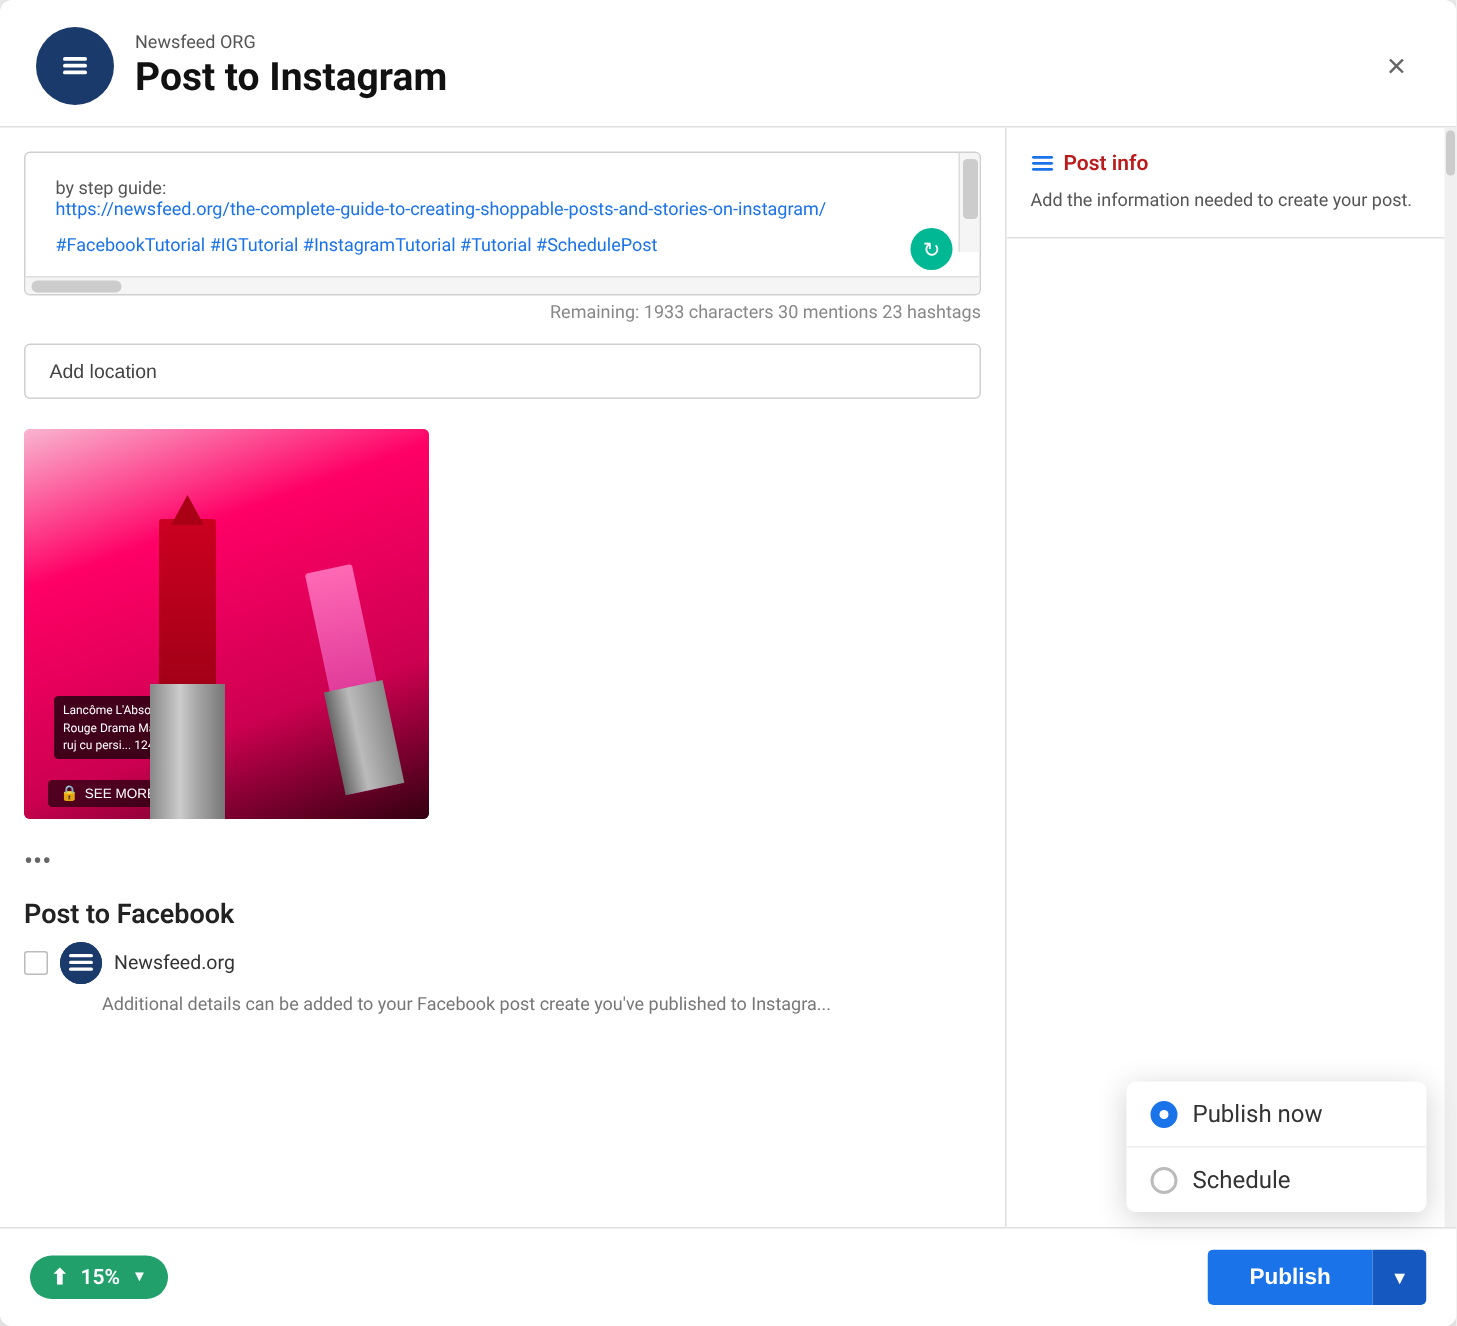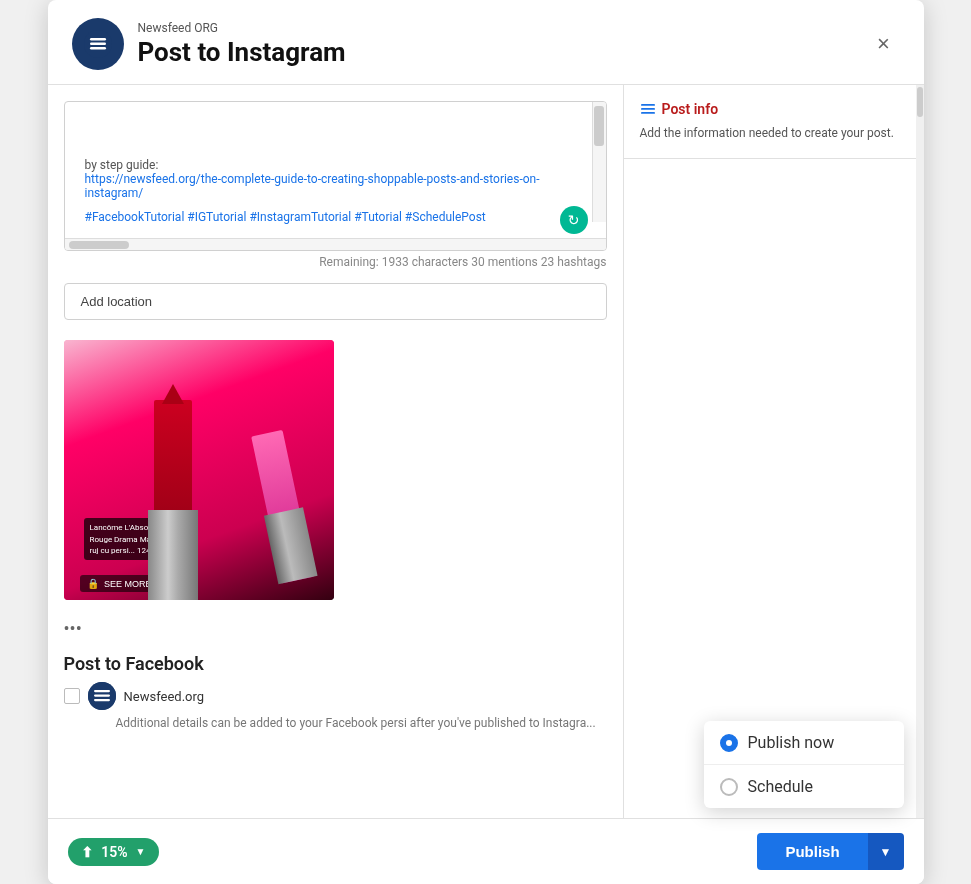--- a/index.html
+++ b/index.html
@@ -6,21 +6,21 @@
     body {
       font-family: -apple-system, BlinkMacSystemFont, 'Segoe UI', Roboto, sans-serif;
       background: #f0f0f0;
       display: flex;
       align-items: center;
       justify-content: center;
       min-height: 100vh;
     }
 
     .modal {
-      width: 876px;
+      width: 971px;
       height: 884px;
       background: #fff;
       border-radius: 8px;
       box-shadow: 0 4px 24px rgba(0,0,0,0.18);
       position: relative;
       overflow: hidden;
       display: flex;
       flex-direction: column;
     }
 
@@ -82,21 +82,20 @@
       overflow-y: auto;
       border-right: 1px solid #e0e0e0;
       padding: 0;
       position: relative;
     }
 
     .text-top-note {
       font-size: 12px;
       color: #555;
       padding: 8px 10px 4px 10px;
-      margin-top: 40px;
     }
 
     .text-link {
       color: #1a73e8;
       font-size: 12px;
     }
 
     .hashtags {
       padding: 6px 10px;
       font-size: 12px;
@@ -510,21 +509,21 @@
           <div class="fb-logo">
             <svg viewBox="0 0 28 28" width="28" height="28">
               <circle cx="14" cy="14" r="14" fill="#1a3a6b"></circle>
               <rect x="6" y="8" width="16" height="2.2" rx="1.1" fill="white"></rect>
               <rect x="6" y="12.5" width="16" height="2.2" rx="1.1" fill="white"></rect>
               <rect x="6" y="17" width="16" height="2.2" rx="1.1" fill="white"></rect>
             </svg>
           </div>
           <span class="fb-name">Newsfeed.org</span>
         </div>
-        <div class="fb-note">Additional details can be added to your Facebook persi after you've published to Instagra...</div>
+        <div class="fb-note">Additional details can be added to your Facebook post create you've published to Instagra...</div>
       </div>
 
     </div>
 
     <div class="right-panel">
       <div class="post-info-section">
         <div class="post-info-title">
           <svg width="16" height="16" viewBox="0 0 16 16" fill="none">
             <rect x="1" y="3" width="14" height="1.8" rx="0.9" fill="#1a73e8"></rect>
             <rect x="1" y="7" width="14" height="1.8" rx="0.9" fill="#1a73e8"></rect>

